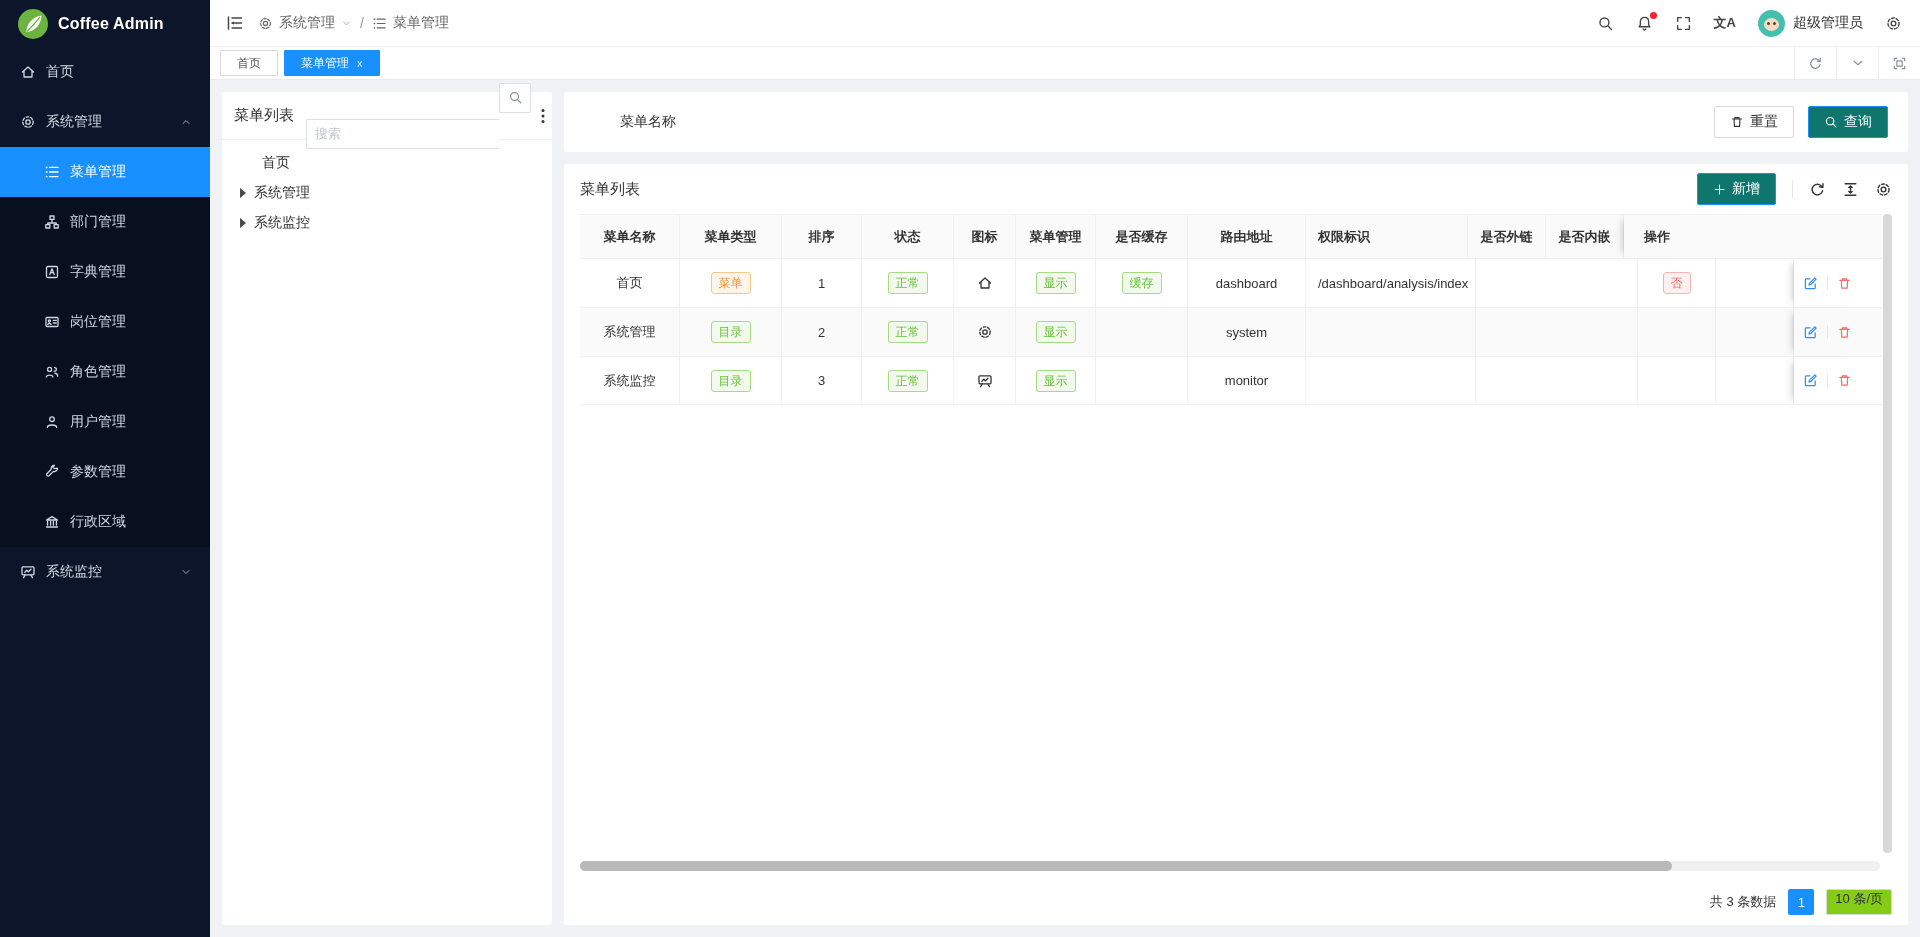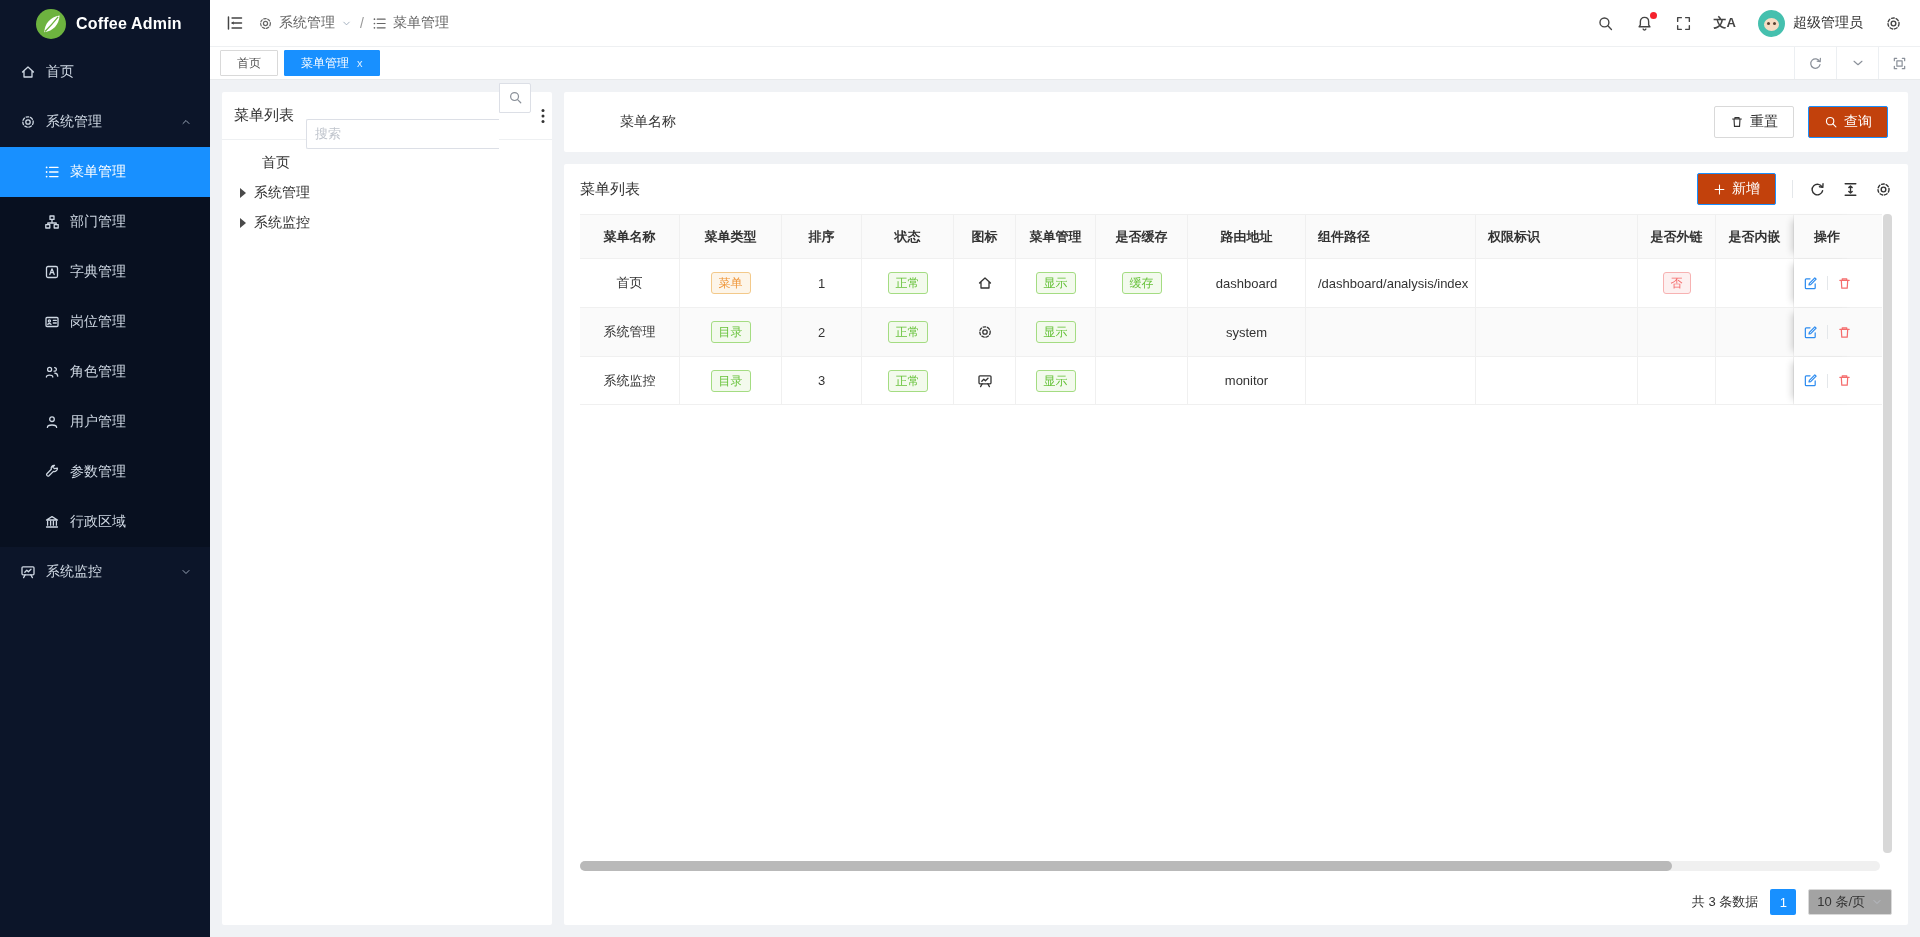--- a/index.html
+++ b/index.html
@@ -3,21 +3,21 @@
 <meta charset="utf-8">
 <style>
   * { margin:0; padding:0; box-sizing:border-box; }
   html,body { width:1920px; height:937px; overflow:hidden;
     font-family:"Liberation Sans","DejaVu Sans",sans-serif; font-size:14px; color:#333; background:#f0f2f5; }
   svg { display:block; }
   .ico { stroke:currentColor; fill:none; stroke-width:1.3; stroke-linecap:round; stroke-linejoin:round; }
 
   
   .sidebar { position:fixed; left:0; top:0; bottom:0; width:210px; background:#0c1529; z-index:10; }
-  .logo-row { height:47px; display:flex; align-items:center; gap:10px; padding-left:18px;margin-left:18px; }
+  .logo-row { height:47px; display:flex; align-items:center; gap:10px; padding-left:18px; }
   .logo-badge { width:30px; height:30px; }
   .logo-title { color:#fff; font-size:16px; font-weight:bold; letter-spacing:.2px; }
   .menu-item { height:50px; display:flex; align-items:center; gap:10px; padding:0 18px 0 20px; color:#cfd8e3; font-size:14px; cursor:pointer; }
   .menu-item .mi-label { flex:1; }
   .submenu { background:#081020; }
   .submenu .menu-item { padding-left:44px; }
   .menu-item.active { background:#1890ff; color:#fff; }
   .chev { color:#9aa7b8; }
 
   
@@ -62,21 +62,21 @@
 
   
   .right-col { flex:1; display:flex; flex-direction:column; gap:12px; min-width:0; }
 
   .filter-card { background:#fff; border-radius:2px; height:60px; flex:0 0 auto; display:flex; align-items:center; padding:0 20px 0 56px; gap:12px; }
   .filter-label { font-size:14px; color:#333; white-space:nowrap; }
   .filter-input { width:318px; height:33px; border:1px solid #dcdfe6; border-radius:2px; padding:0 10px; font-size:13px; color:#333; outline:none; font-family:inherit; }
   .filter-input::placeholder { color:#c0c4cc; }
   .filter-actions { margin-left:auto; display:flex; gap:14px; }
   .btn { height:32px; display:inline-flex; align-items:center; gap:6px; padding:0 15px; border-radius:2px; font-size:14px; cursor:pointer; border:1px solid #d9d9d9; background:#fff; color:#333; }
-  .btn.primary { background:#c2410c; border-color:#1890ff; color:#fff; }
+  .btn.primary { background:#0f766e; border-color:#1890ff; color:#fff; }
 
   .table-card { background:#fff; border-radius:2px; flex:1; display:flex; flex-direction:column; min-height:0; padding:0 16px; }
   .tc-head { height:50px; display:flex; align-items:center; flex:0 0 auto; }
   .tc-title { font-size:15px; color:#333; }
   .tc-tools { margin-left:auto; display:flex; align-items:center; gap:16px; }
   .tc-divider { width:1px; height:18px; background:#e4e7ea; }
   .tool-icon { color:#333; cursor:pointer; }
 
   .tbl-wrap { position:relative; flex:1; min-height:0; }
   .vscroll { position:absolute; right:0; top:0; bottom:26px; width:9px; background:#d8d8d8; border-radius:4px; }
@@ -102,21 +102,21 @@
   .act .edit { color:#2d8cf0; cursor:pointer; }
   .act .del { color:#f56c6c; cursor:pointer; }
   .act .vline { width:1px; height:14px; background:#e4e7ea; }
 
   .hscroll { height:10px; background:#f0f0f0; border-radius:5px; margin-top:0; position:absolute; left:0; right:12px; bottom:8px; }
   .hscroll .thumb { height:10px; width:84%; background:#b9b9b9; border-radius:5px; }
 
   .pager { height:46px; display:flex; align-items:center; justify-content:flex-end; gap:12px; flex:0 0 auto; }
   .pager-total { font-size:13px; color:#333; }
   .page-btn { width:26px; height:26px; background:#1890ff; color:#fff; font-size:13px; display:flex; align-items:center; justify-content:center; border-radius:2px; cursor:pointer; }
-  .page-size { height:26px; border:1px solid #d9d9d9; border-radius:2px; display:flex; align-items:center; gap:6px; padding:0 8px; font-size:13px; color:#333; cursor:pointer; background:#a3a3a3; }
+  .page-size { height:26px; border:1px solid #d9d9d9; border-radius:2px; display:flex; align-items:center; gap:6px; padding:0 8px; font-size:13px; color:#333; cursor:pointer; background:#84cc16;flex-direction:column; }
   .page-size .chev { color:#b8bcc4; }
 </style>
 </head>
 <body>
 
 <aside class="sidebar">
   <div class="logo-row">
     <svg class="logo-badge" viewBox="0 0 16 16">
       <circle cx="8" cy="8" r="8" fill="#6db33f"></circle>
       <path d="M12.6 3.4 C12.2 8.4 9.2 11.6 4.4 12.4 C4.6 7.6 7.6 4.2 12.6 3.4 Z" fill="#fff"></path>
@@ -404,21 +404,20 @@
           <div class="t-table">
             <div class="t-hrow">
               <span class="th c0">菜单名称</span>
               <span class="th c1">菜单类型</span>
               <span class="th c2">排序</span>
               <span class="th c3">状态</span>
               <span class="th c4">图标</span>
               <span class="th c5">菜单管理</span>
               <span class="th c6">是否缓存</span>
               <span class="th c7">路由地址</span>
-              <span class="th c8 left-al">组件路径</span>
               <span class="th c9 left-al">权限标识</span>
               <span class="th c10">是否外链</span>
               <span class="th c11">是否内嵌</span>
               <span class="th c12">操作</span>
             </div>
 
             <div class="t-row">
               <span class="td c0">首页</span>
               <span class="td c1">
                   <span class="badge warn">菜单</span>

